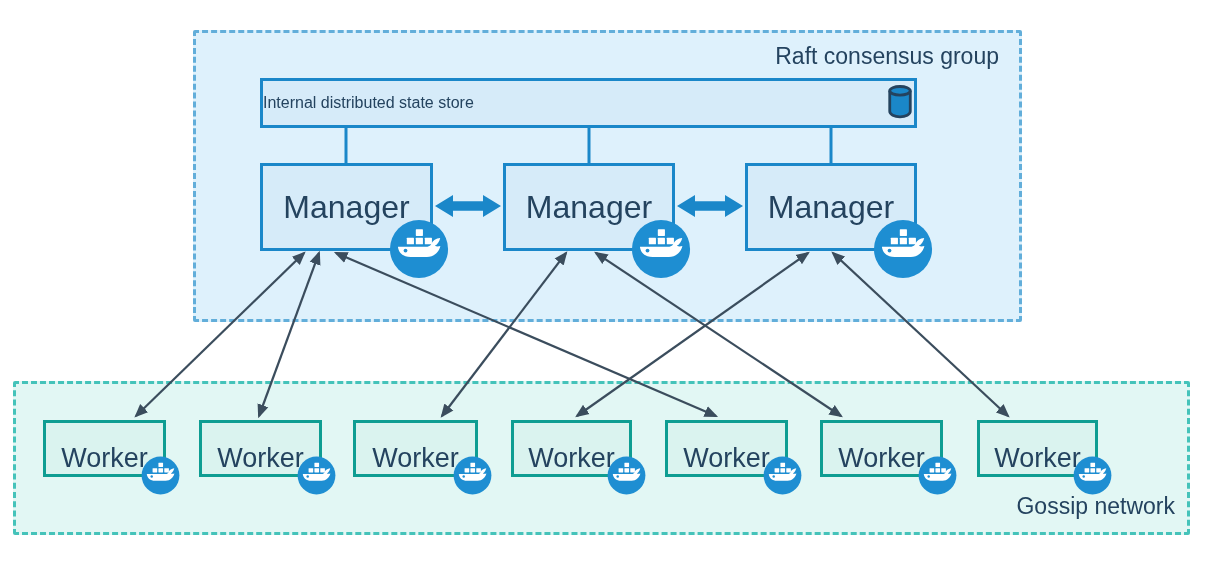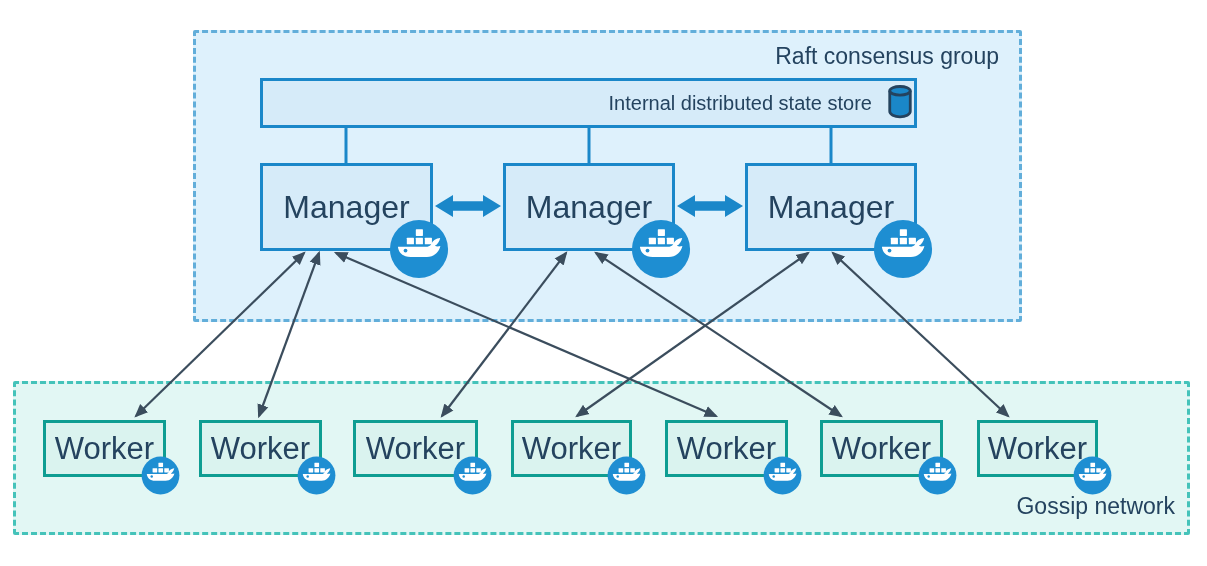--- a/index.html
+++ b/index.html
@@ -18,35 +18,35 @@
     box-sizing:border-box;border-radius:2px;
   }
   .group-label{
     position:absolute;font-size:23px;color:var(--text);white-space:nowrap;
   }
   .raft-label{right:20px;top:10px;}
   .gossip-label{right:12px;bottom:12px;}
   .state-store{
     position:absolute;left:260px;top:78px;width:657px;height:50px;
     background:var(--manager-fill);border:3px solid var(--manager-border);
-    box-sizing:border-box;display:flex;align-items:center;justify-content:flex-end;
-    gap:14px;font-size:20px;color:var(--text);z-index:2;
+    box-sizing:border-box;display:flex;align-items:center;justify-content:space-between;
+    gap:14px;font-size:16px;color:var(--text);z-index:2;
   }
   .db-icon{flex:0 0 auto;margin-top:-2px;}
   .node{
     position:absolute;box-sizing:border-box;display:flex;
     align-items:center;justify-content:center;z-index:2;
   }
   .node.manager{
     background:var(--manager-fill);border:3px solid var(--manager-border);
     font-size:32px;color:var(--text);
   }
   .node.worker{
     background:var(--worker-fill);border:3px solid var(--worker-border);
-    font-size:31px;color:var(--text);
+    font-size:27px;color:var(--text);align-items:flex-end;
   }
   .badge{position:absolute;z-index:4;}
   .manager .badge{width:60px;height:60px;right:-19px;bottom:-31px;}
   .worker .badge{width:39px;height:39px;right:-17px;bottom:-21px;}
   #links{position:absolute;left:0;top:0;z-index:5;pointer-events:none;}
 </style>
 </head>
 <body>
 
 <div class="canvas">

